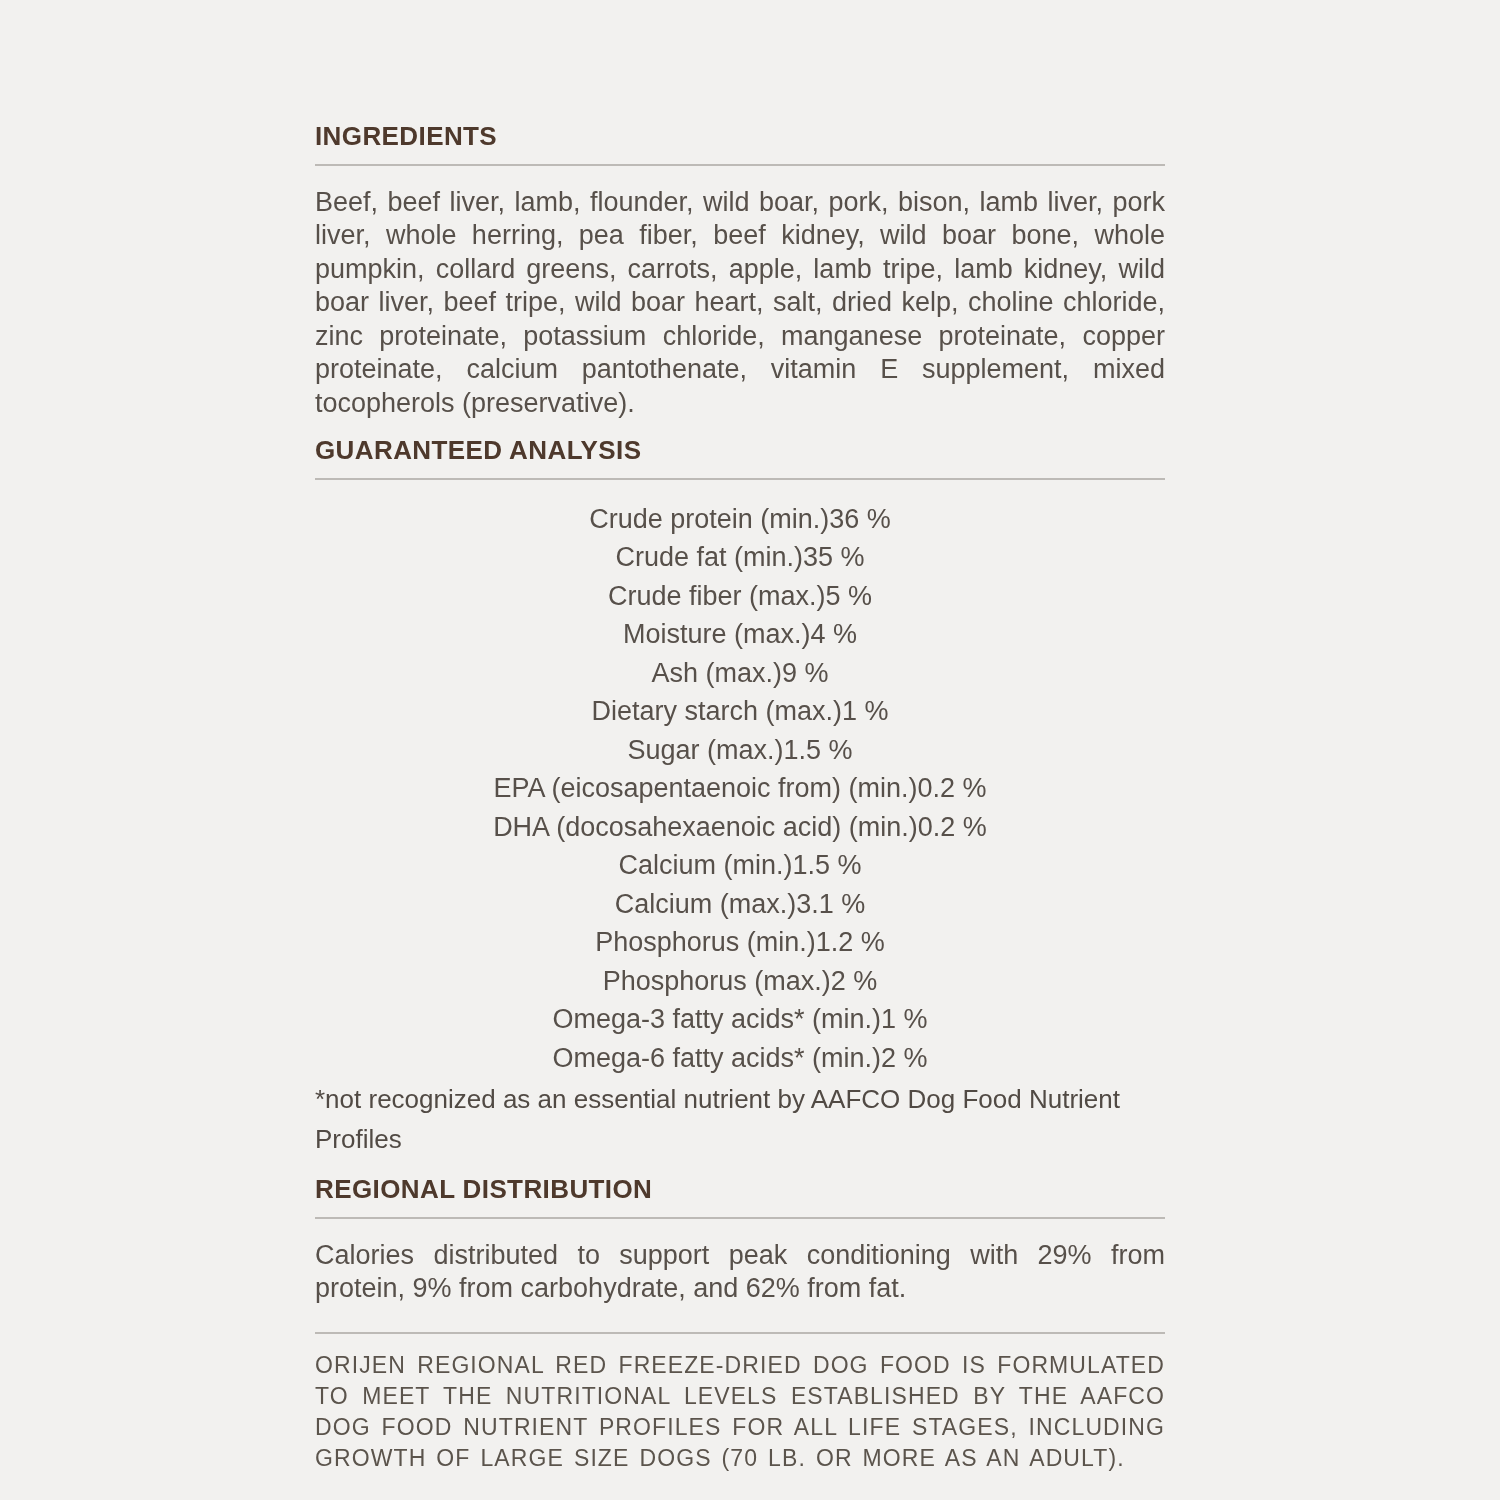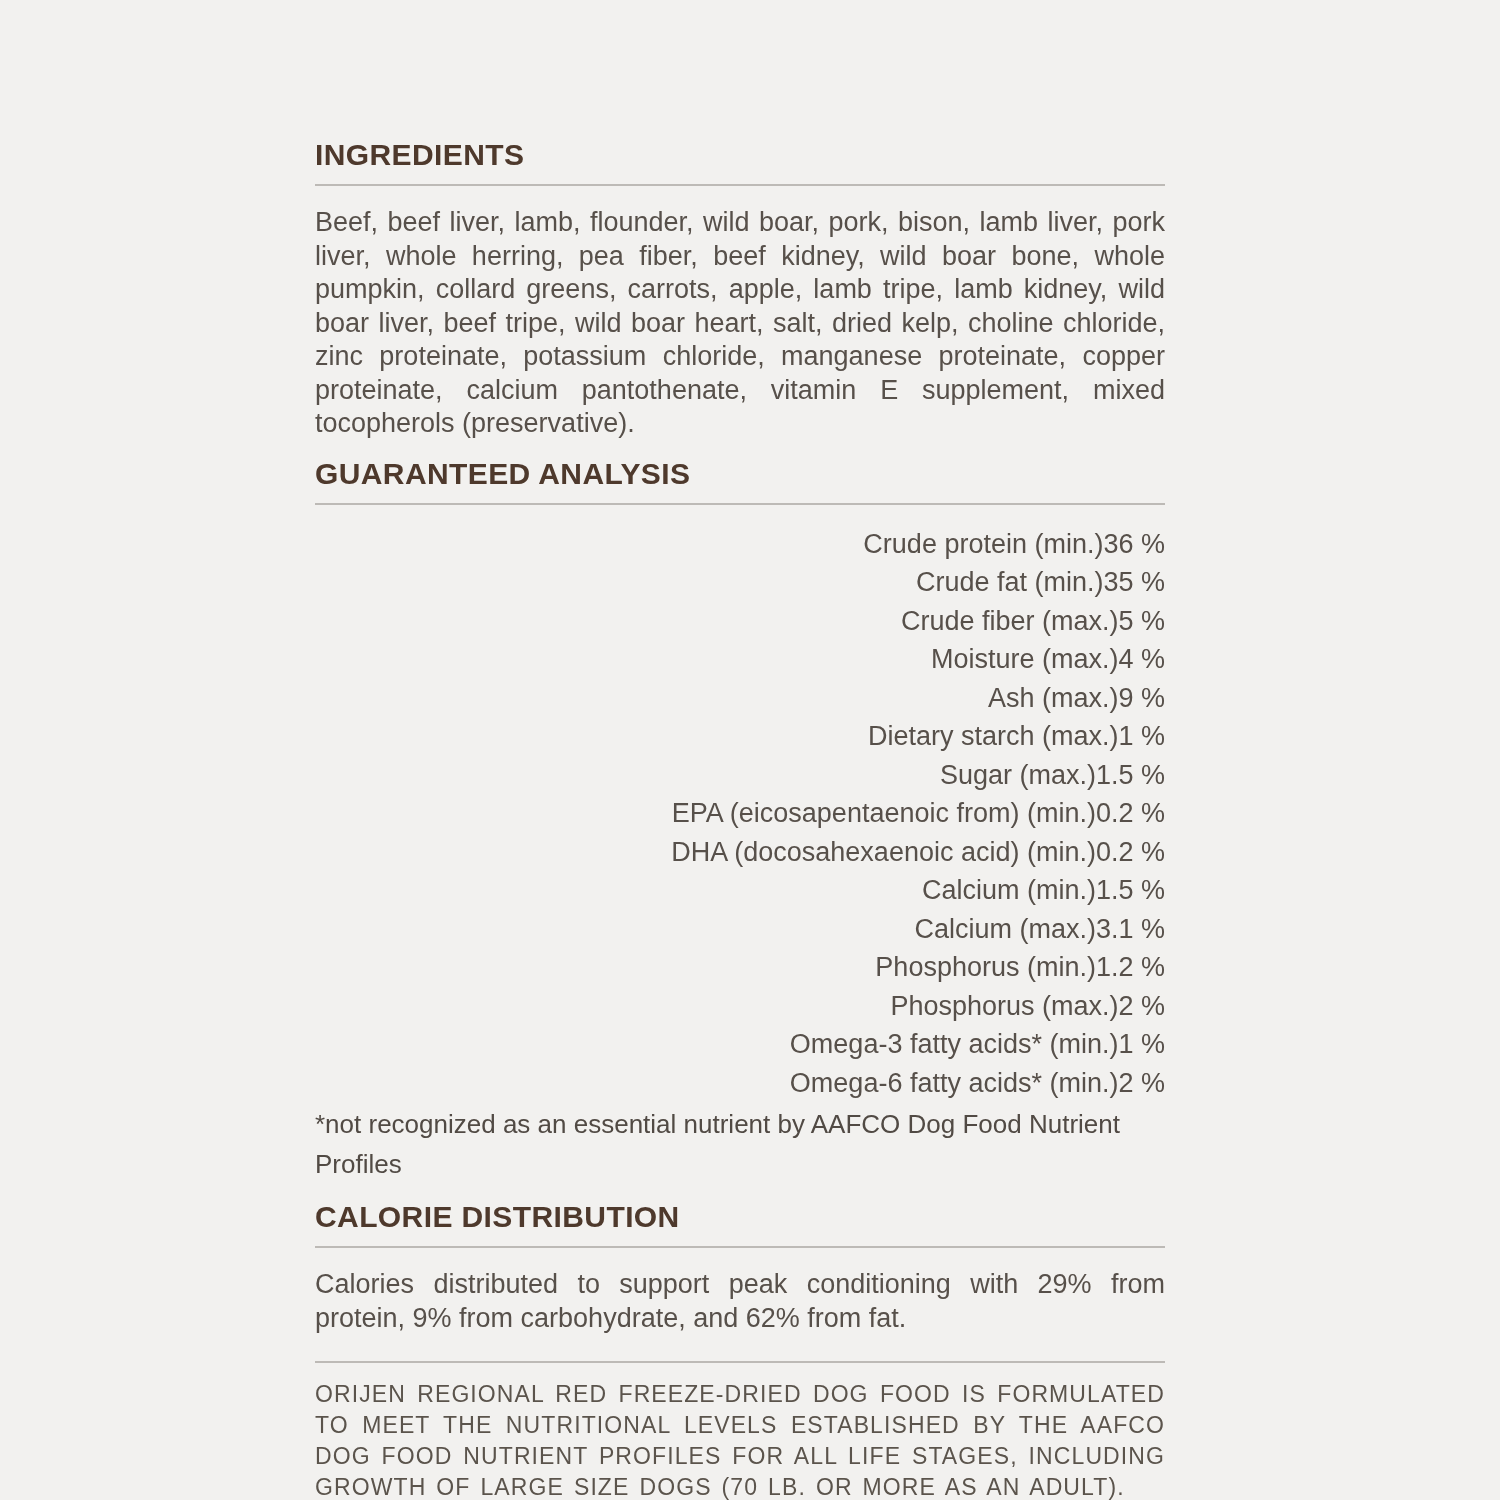--- a/index.html
+++ b/index.html
@@ -14,25 +14,25 @@
     color: #57504a;
     overflow: hidden;
   }
   .label-panel {
     box-sizing: border-box;
     width: 850px;
     margin-left: 315px;
     padding-top: 122px;
   }
   .section-heading {
-    font-size: 30px;
+    font-size: 26px;
     font-weight: bold;
     letter-spacing: 0.4px;
     color: #4e392c;
-    margin: 16px 0 13px 0;
+    margin: 0 0 13px 0;
     line-height: 1.1;
   }
   .rule {
     border: 0;
     border-top: 2px solid #bdbab6;
     margin: 0 0 20px 0;
   }
   .body-text {
     font-size: 27px;
     line-height: 33.5px;
@@ -41,21 +41,21 @@
     margin: 0;
   }
   .ingredients-section .body-text {
     margin-bottom: 16px;
   }
   .analysis-table {
     margin: 4px 0 0 0;
   }
   .analysis-row {
     display: flex;
-    justify-content: flex-end;
+    justify-content: center;
     align-items: baseline;
     font-size: 27px;
     line-height: 38.5px;
     color: #57504a;
   }
   .analysis-row .row-label {
     text-align: left;
   }
   .analysis-row .row-value {
     text-align: right;
@@ -160,21 +160,21 @@
         <div class="analysis-row">
           <span class="row-label">Omega-6 fatty acids* (min.)</span>
           <span class="row-value">2 %</span>
         </div>
       </div>
     <p class="footnote">*not recognized as an essential nutrient by AAFCO Dog Food Nutrient Profiles</p>
   </section>
 
 
   <section class="distribution-section">
-    <h2 class="section-heading">CALORIE DISTRIBUTION</h2>
+    <h2 class="section-heading">REGIONAL DISTRIBUTION</h2>
     <hr class="rule">
     <p class="body-text">Calories distributed to support peak conditioning with 29% from protein, 9% from carbohydrate, and 62% from fat.</p>
   </section>
 
   <section class="aafco-section">
     <hr class="rule">
     <p class="aafco-text">ORIJEN REGIONAL RED FREEZE-DRIED DOG FOOD IS FORMULATED TO MEET THE NUTRITIONAL LEVELS ESTABLISHED BY THE AAFCO DOG FOOD NUTRIENT PROFILES FOR ALL LIFE STAGES, INCLUDING GROWTH OF LARGE SIZE DOGS (70 LB. OR MORE AS AN ADULT).</p>
   </section>
 
 </div>

